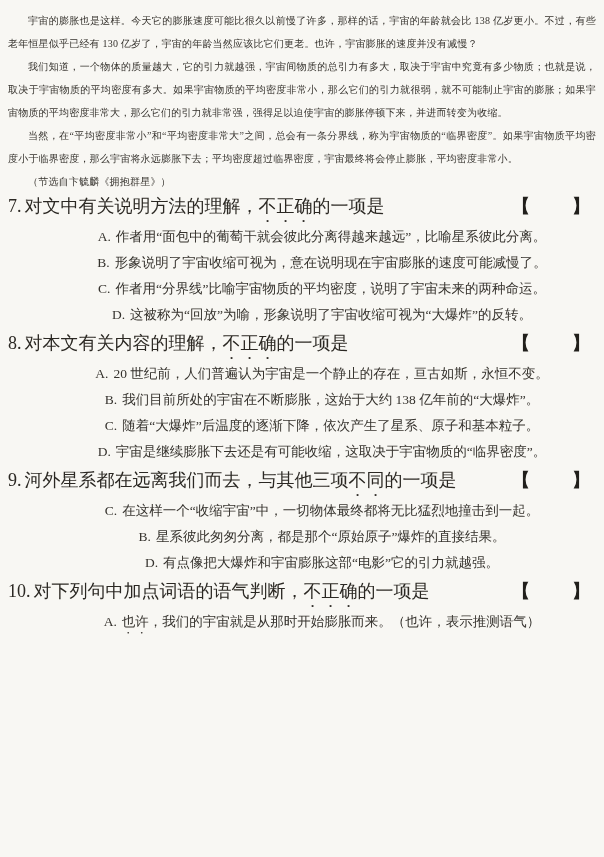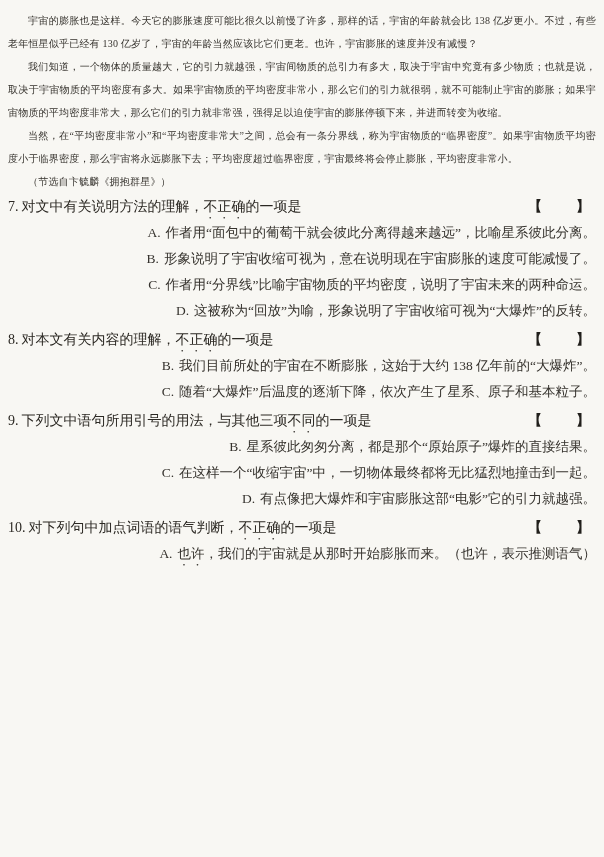--- a/index.html
+++ b/index.html
@@ -30,39 +30,39 @@
     line-height: 23px;
     text-align: right;
     padding-right: 4px;
   }
   
   .questions { margin-top: 1px; }
   .question { margin-top: 3px; }
   .stem {
     display: flex;
     align-items: baseline;
-    font-size: 14px;
+    font-size: 18px;
     line-height: 21px;
     color: #2b2823;
   }
   .stem-text { flex: 1 1 auto; }
   .qnum { margin-right: 3px; }
   .answer-box {
     flex: 0 0 auto;
     font-weight: bold;
     letter-spacing: 2px;
     padding-right: 4px;
     color: #211f1b;
     white-space: nowrap;
   }
   .option {
     font-size: 13.5px;
     line-height: 21px;
     padding-left: 40px;
-    text-align: right;
+    text-align: center;
     color: #35322d;
   }
   .opt-label { margin-right: 5px; }
   .emph {
     -webkit-text-emphasis: filled dot #35322d;
     text-emphasis: filled dot #35322d;
     -webkit-text-emphasis-position: under right;
     text-emphasis-position: under right;
   }
 </style>
@@ -89,31 +89,33 @@
       <div class="option"><span class="opt-label">B.</span><span class="emph"></span><span>形象说明了宇宙收缩可视为，意在说明现在宇宙膨胀的速度可能减慢了。</span></div>
       <div class="option"><span class="opt-label">C.</span><span class="emph"></span><span>作者用“分界线”比喻宇宙物质的平均密度，说明了宇宙未来的两种命运。</span></div>
       <div class="option"><span class="opt-label">D.</span><span class="emph"></span><span>这被称为“回放”为喻，形象说明了宇宙收缩可视为“大爆炸”的反转。</span></div>
     </section>
 
     <section class="question">
       <div class="stem">
         <span class="stem-text"><span class="qnum">8.</span><span>对本文有关内容的理解，</span><span class="emph">不正确</span><span>的一项是</span></span>
         <span class="answer-box">【　　】</span>
       </div>
+      <div class="option"><span class="opt-label">A.</span><span class="emph"></span><span>20 世纪前，人们普遍认为宇宙是一个静止的存在，亘古如斯，永恒不变。</span></div>
       <div class="option"><span class="opt-label">B.</span><span class="emph"></span><span>我们目前所处的宇宙在不断膨胀，这始于大约 138 亿年前的“大爆炸”。</span></div>
       <div class="option"><span class="opt-label">C.</span><span class="emph"></span><span>随着“大爆炸”后温度的逐渐下降，依次产生了星系、原子和基本粒子。</span></div>
+      <div class="option"><span class="opt-label">D.</span><span class="emph"></span><span>宇宙是继续膨胀下去还是有可能收缩，这取决于宇宙物质的“临界密度”。</span></div>
     </section>
 
     <section class="question">
       <div class="stem">
-        <span class="stem-text"><span class="qnum">9.</span><span>下列文中语句所用引号的用法，与其他三项</span><span class="emph">不同</span><span>的一项是</span></span>
+        <span class="stem-text"><span class="qnum">9.</span><span>河外星系都在远离我们而去，与其他三项</span><span class="emph">不同</span><span>的一项是</span></span>
         <span class="answer-box">【　　】</span>
       </div>
+      <div class="option"><span class="opt-label">C.</span><span class="emph"></span><span>在这样一个“收缩宇宙”中，一切物体最终都将无比猛烈地撞击到一起。</span></div>
       <div class="option"><span class="opt-label">B.</span><span class="emph"></span><span>星系彼此匆匆分离，都是那个“原始原子”爆炸的直接结果。</span></div>
-      <div class="option"><span class="opt-label">C.</span><span class="emph"></span><span>在这样一个“收缩宇宙”中，一切物体最终都将无比猛烈地撞击到一起。</span></div>
       <div class="option"><span class="opt-label">D.</span><span class="emph"></span><span>有点像把大爆炸和宇宙膨胀这部“电影”它的引力就越强。</span></div>
     </section>
 
     <section class="question">
       <div class="stem">
         <span class="stem-text"><span class="qnum">10.</span><span>对下列句中加点词语的语气判断，</span><span class="emph">不正确</span><span>的一项是</span></span>
         <span class="answer-box">【　　】</span>
       </div>
       <div class="option"><span class="opt-label">A.</span><span class="emph">也许</span><span>，我们的宇宙就是从那时开始膨胀而来。（也许，表示推测语气）</span></div>
 

